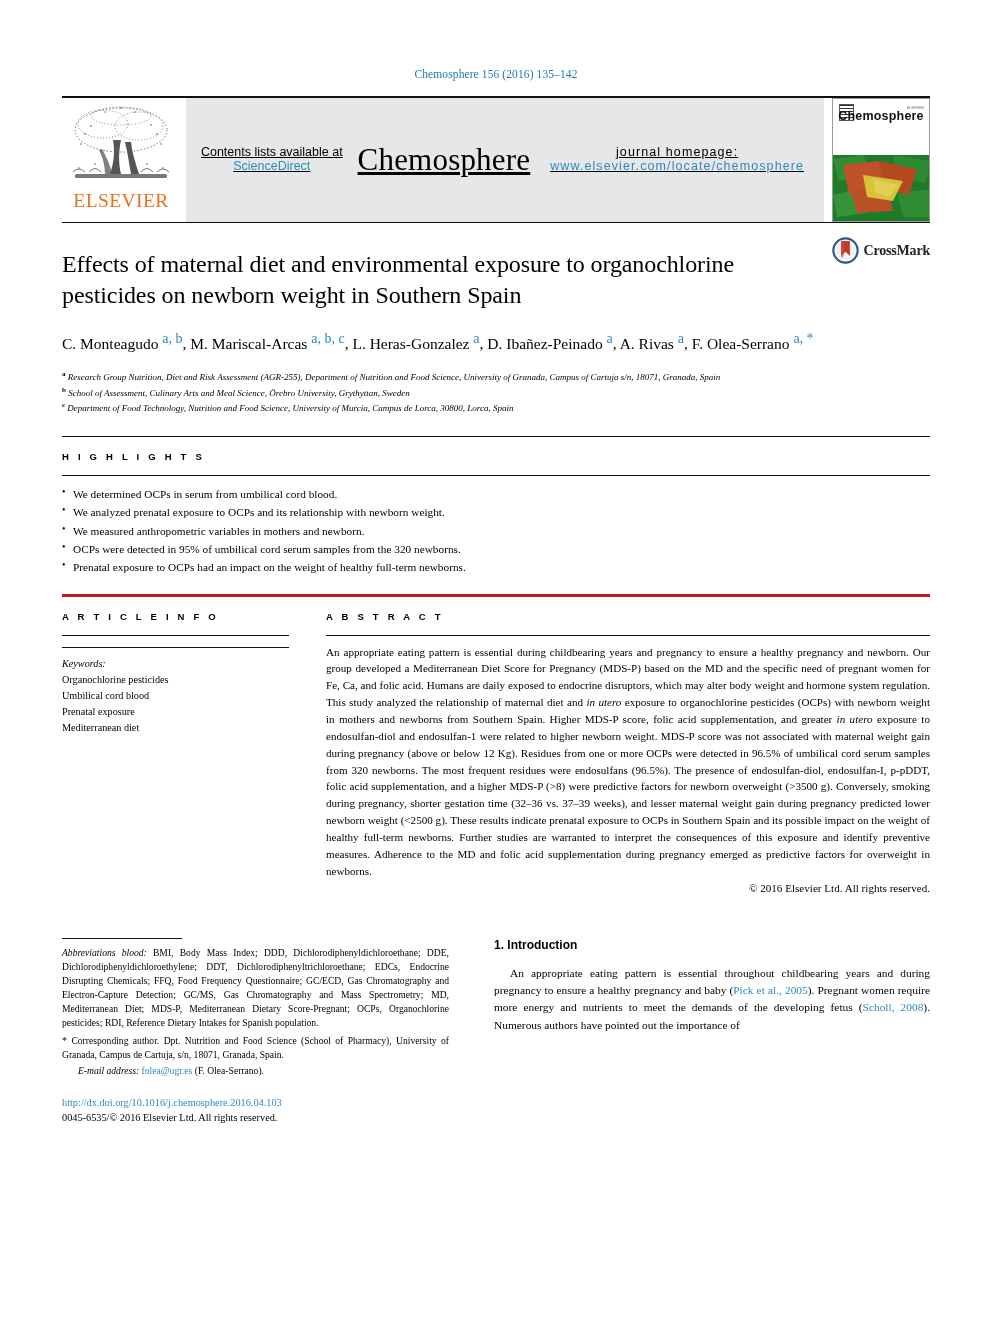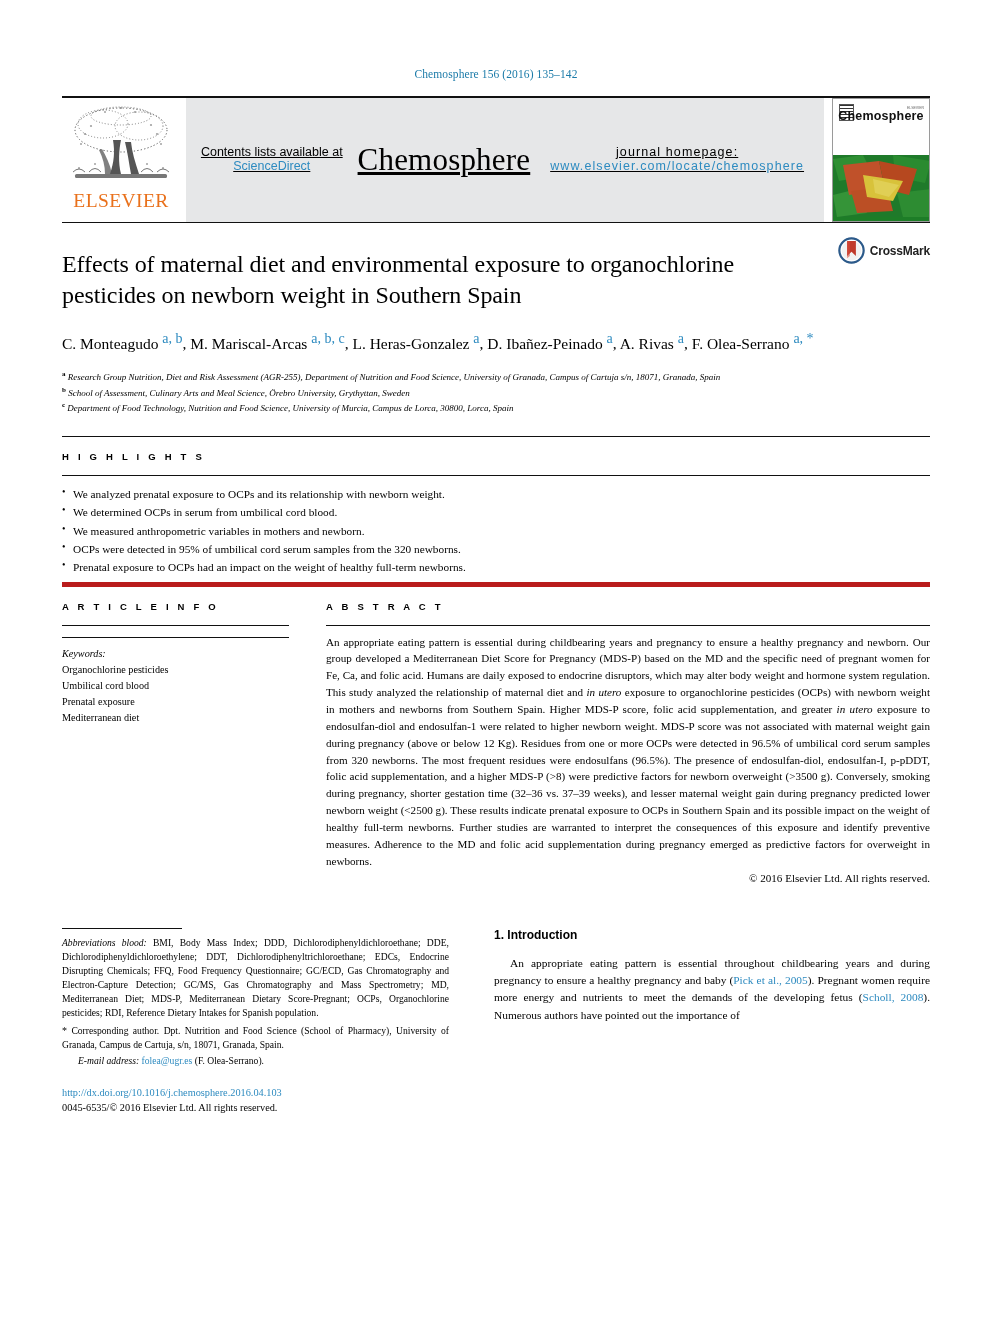--- a/index.html
+++ b/index.html
@@ -114,22 +114,22 @@
     line-height: 1.30;
     margin: 0 0 0 0;
     max-width: 700px;
     letter-spacing: -.1px;
   }
   .crossmark {
     position: absolute; right: 0; top: 14px;
     display: flex; align-items: center; gap: 5px;
   }
   .crossmark-label {
-    font-family: Liberation Sans, sans-serif;
-    font-size: 12px; font-weight: bold; color:#222; letter-spacing:-.2px;
+    font-family: Liberation Serif, serif;
+    font-size: 14px; font-weight: bold; color:#222; letter-spacing:-.2px;
   }
   .authors {
     margin-top: 18px;
     font-size: 15.5px;
     line-height: 1.45;
     max-width: 760px;
   }
   .authors sup { color:#2e8bc0; font-size: 14px; }
   .affils { margin-top: 13px; font-size: 9px; font-style: italic; line-height: 1.52; }
   .affils sup { font-style: normal; font-weight: bold; font-size: 7px; }
@@ -150,22 +150,22 @@
   .hl-list li {
     font-size: 11.3px; line-height: 1.62; padding-left: 11px; position: relative;
   }
   .hl-list li:before {
     content: "\2022"; position: absolute; left: 0; top: -1px; font-size: 10px;
   }
 
   
   .two-col {
     display: flex;
-    margin-top: 5px;
-    border-top: 5px solid #b91c1c;
+    margin-top: 17px;
+    border-top: 3px solid #b91c1c;
   }
   .col-left { width: 243px; flex: 0 0 243px; padding-right: 16px; }
   .col-right { flex: 1 1 auto; padding-left: 21px; }
   .ai-rule { border-top: 1px solid #111; margin-bottom: 8px; }
   .ai-block { font-size: 10.2px; line-height: 1.58; }
   .ai-block .lbl { font-style: italic; }
   .ai-gap { height: 13px; }
   .ai-rule2 { border-top: 1px solid #111; margin: 11px 0 8px 0; }
 
   .abstract-body {
@@ -300,22 +300,22 @@
       <div><sup>a</sup> <span>Research Group Nutrition, Diet and Risk Assessment (AGR-255), Department of Nutrition and Food Science, University of Granada, Campus of Cartuja s/n, 18071, Granada, Spain</span></div>
       <div><sup>b</sup> <span>School of Assessment, Culinary Arts and Meal Science, Örebro University, Grythyttan, Sweden</span></div>
       <div><sup>c</sup> <span>Department of Food Technology, Nutrition and Food Science, University of Murcia, Campus de Lorca, 30800, Lorca, Spain</span></div>
     </div>
   </div>
 
   <div class="section-rule-top"></div>
   <div class="hl-head">H I G H L I G H T S</div>
   <div class="hl-rule"></div>
   <ul class="hl-list">
+    <li>We determined OCPs in serum from umbilical cord blood.</li>
     <li>We analyzed prenatal exposure to OCPs and its relationship with newborn weight.</li>
-    <li>We determined OCPs in serum from umbilical cord blood.</li>
     <li>We measured anthropometric variables in mothers and newborn.</li>
     <li>OCPs were detected in 95% of umbilical cord serum samples from the 320 newborns.</li>
     <li>Prenatal exposure to OCPs had an impact on the weight of healthy full-term newborns.</li>
   </ul>
 
   <div class="two-col">
     <div class="col-left">
       <div class="sec-head">A R T I C L E   I N F O</div>
       <div class="ai-rule"></div>
       <div class="ai-rule2"></div>

